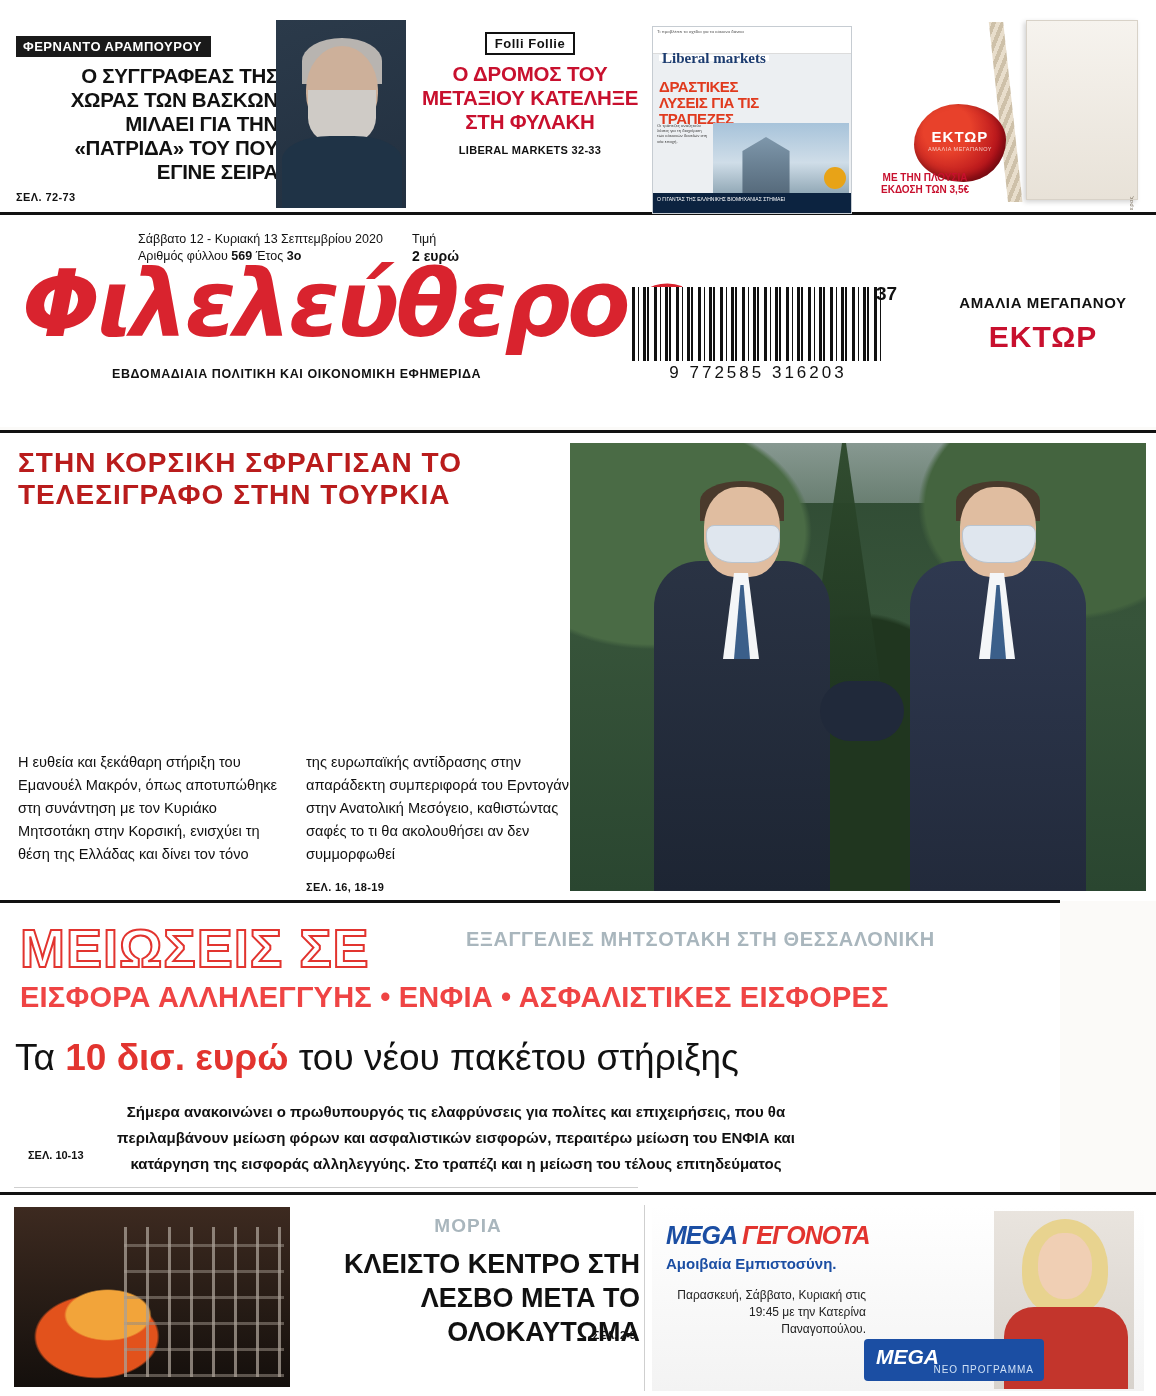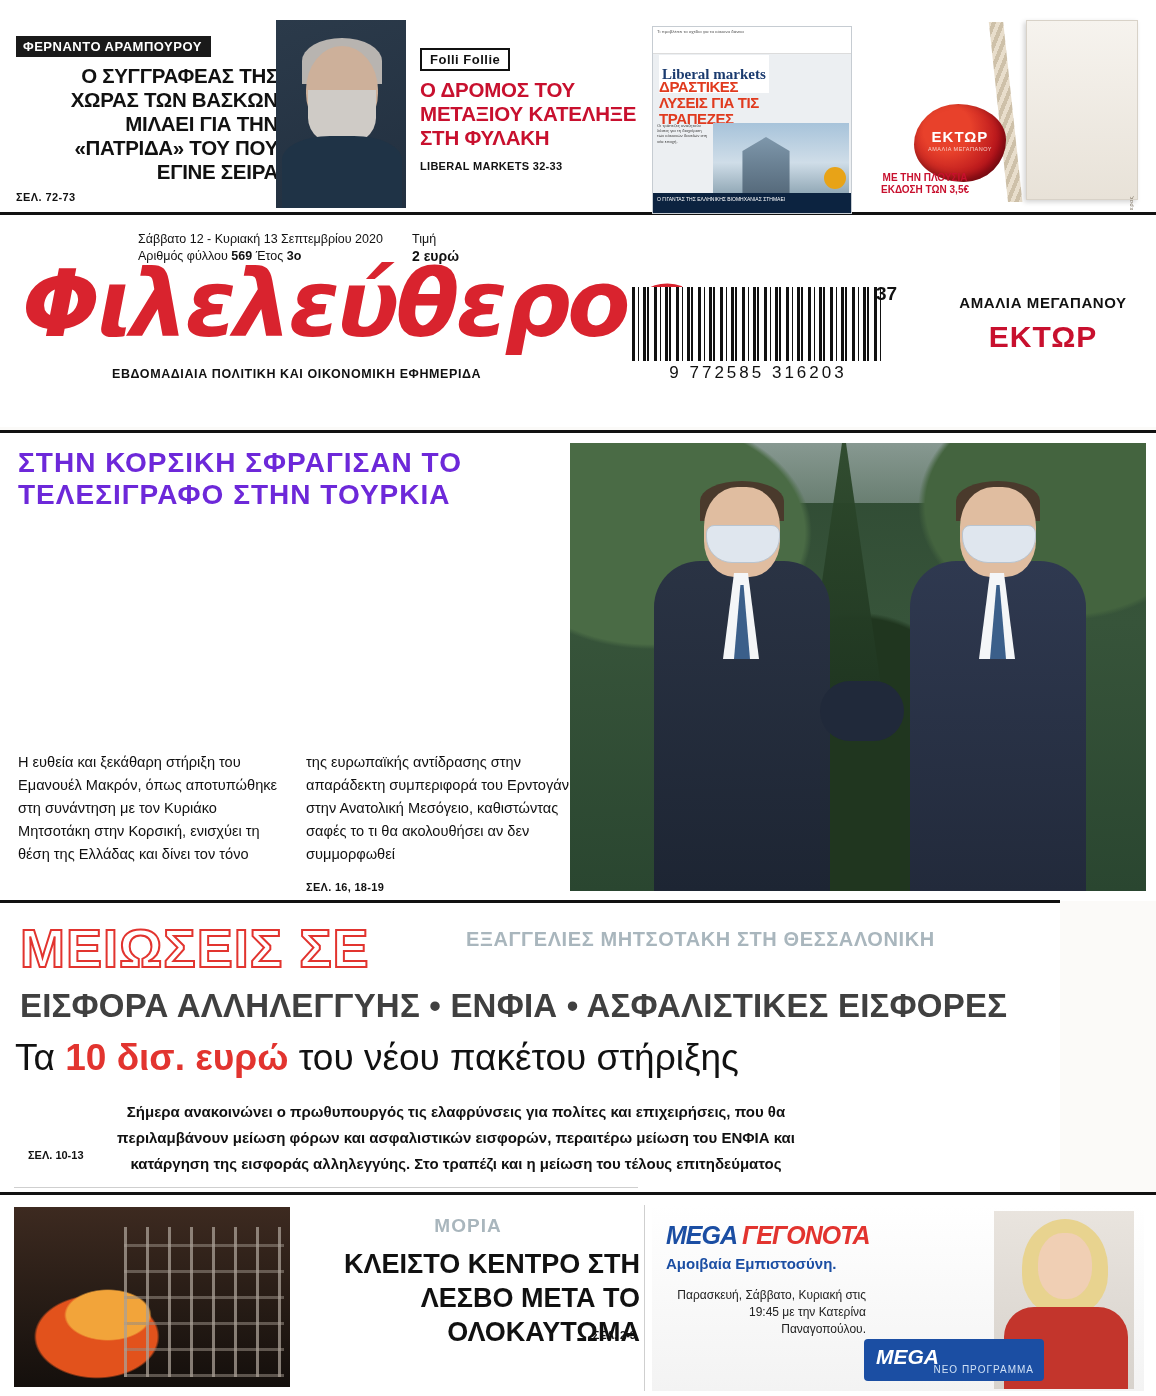--- a/index.html
+++ b/index.html
@@ -91,22 +91,23 @@
   }
   .body-suit {
     position: absolute;
     left: 6px; top: 116px;
     width: 120px; height: 92px;
     background: #1f3346;
     border-radius: 40% 40% 0 0 / 26% 26% 0 0;
   }
   .t2 {
     position: absolute;
-    left: 420px; top: 48px;
+    left: 420px; top: 32px;
     width: 220px;
+    text-align: center;
   }
   .t2 h2 {
     margin: 7px 0 0 0;
     font-size: 20.5px;
     line-height: 24px;
     font-weight: bold;
     color: #c8102e;
     letter-spacing: -0.2px;
   }
   .t2 .ref {
@@ -134,21 +135,21 @@
     border-bottom: 1px solid #dcdcdc;
   }
   .mag .mhead .tiny {
     position: absolute; top: 2px;
     color: #555; font-size: 4.4px; line-height: 5px;
   }
   .mag .lm {
     position: absolute; left: 6px; top: 28px;
     font-size: 15px; font-weight: bold;
     color: #1b3b6f; font-family: "Liberation Serif", serif;
-    background: #fff; padding: 16px 3px;
+    background: #fff; padding: 0 3px;
   }
   .mag .mtitle {
     position: absolute; left: 6px; top: 52px;
     width: 110px;
     color: #e03a1e; font-weight: bold; font-size: 15px;
     line-height: 16px; letter-spacing: -0.4px;
   }
   .mag .mphoto {
     position: absolute; left: 60px; top: 96px;
     width: 136px; height: 72px;
@@ -297,21 +298,21 @@
     left: 0; top: 430px;
     width: 1156px; height: 468px;
     border-top: 3px solid #111;
     background: #fff;
   }
   .kicker {
     position: absolute; left: 18px; top: 14px;
     width: 540px;
     font-size: 28px; font-weight: bold;
     line-height: 32px;
-    color: #6d28d9;
+    color: #b91c1c;
     letter-spacing: 1px;
   }
   .headline {
     position: absolute; left: 16px; top: 88px;
     width: 560px;
     font-size: 95px; line-height: 92px;
     font-weight: bold;
     letter-spacing: -1px;
     color: #111;
   }
@@ -414,24 +415,24 @@
     color: #fff;
     -webkit-text-stroke: 2px #e2342f;
     text-shadow: none;
   }
   .mb-kicker {
     position: absolute; left: 466px; top: 24px;
     font-size: 20px; line-height: 24px; font-weight: bold;
     color: #a9b6bd; letter-spacing: .6px;
   }
   .mb-red {
-    position: absolute; left: 20px; top: 84px;
+    position: absolute; left: 20px; top: 78px;
     width: 1110px;
-    font-size: 33px; font-weight: bold;
-    color: #404040; letter-spacing: .2px;
+    font-size: 29px; font-weight: bold;
+    color: #ef4444; letter-spacing: .2px;
   }
   .mb-black {
     position: absolute; left: 15px; top: 134px;
     font-size: 37px;
     color: #111;
   }
   .mb-black b { font-weight: bold; color: #e2342f; }
   .mb-body {
     position: absolute; left: 96px; top: 196px;
     width: 720px;

